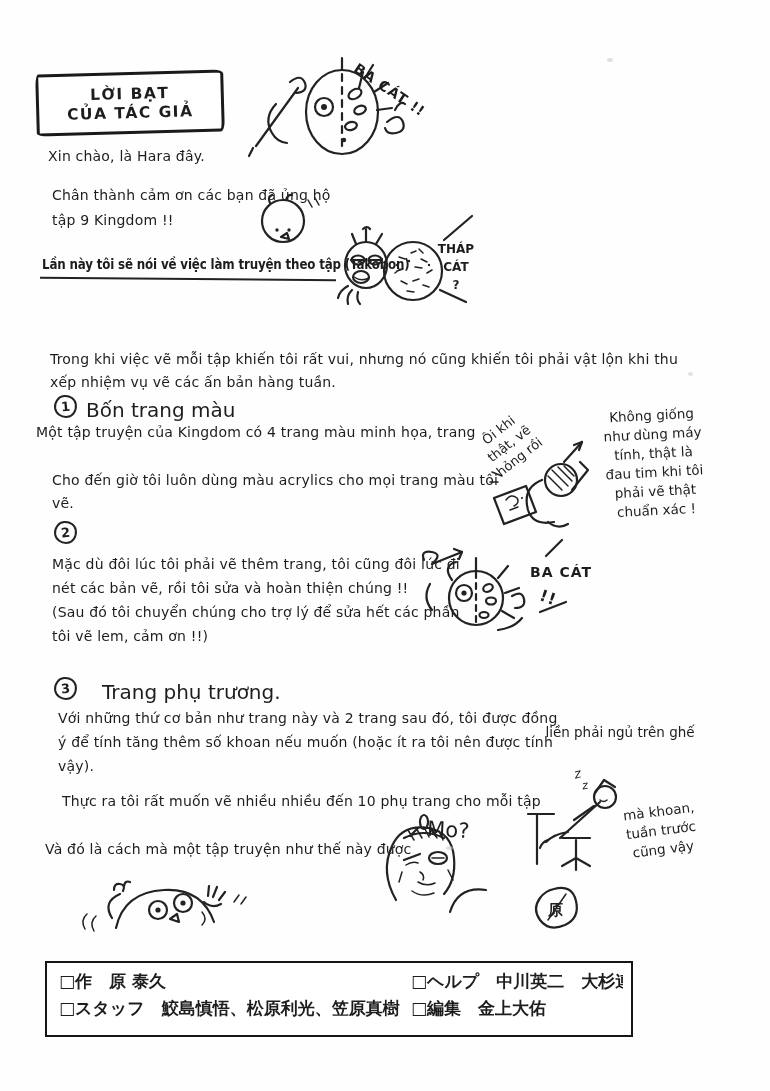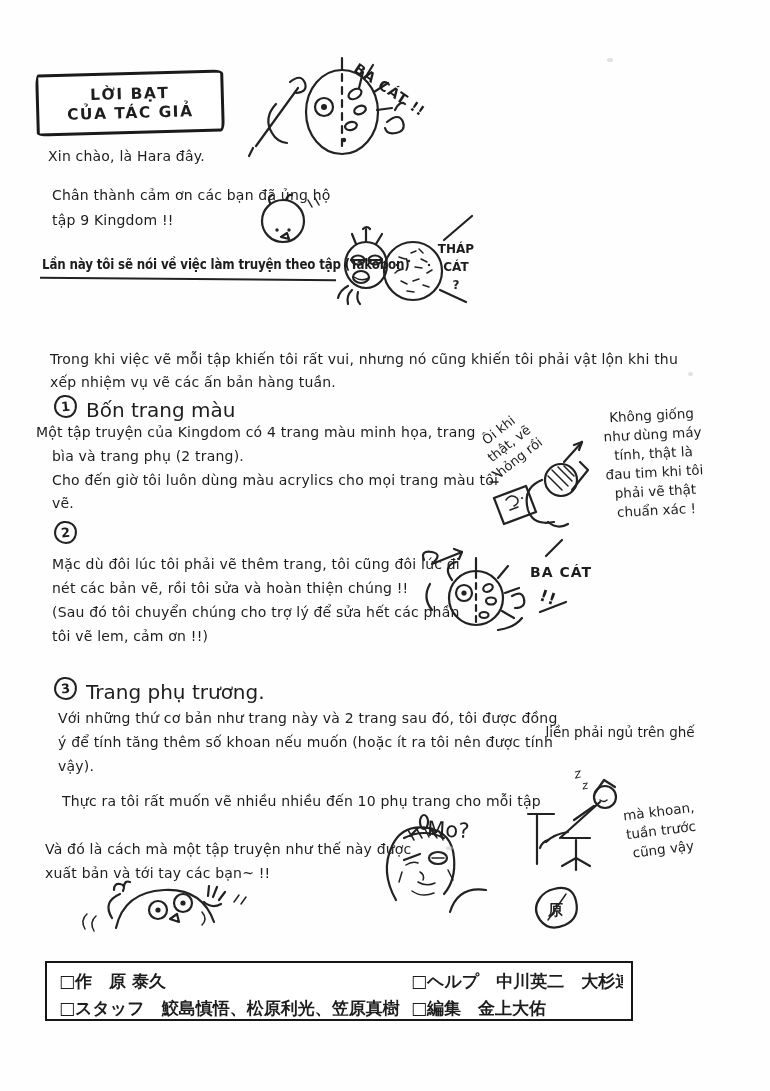--- a/index.html
+++ b/index.html
@@ -21,21 +21,21 @@
   .sectitle{position:absolute;white-space:nowrap;font-size:20px}
   .note{position:absolute;font-size:13.5px;line-height:19px;text-align:center}
   .sfx{position:absolute;white-space:nowrap;font-weight:bold;letter-spacing:1px;font-size:14px}
   .speck{position:absolute;background:#c9c9c9;border-radius:50%;opacity:.55}
   svg.doodle{position:absolute;overflow:visible}
   svg.doodle path,svg.doodle circle,svg.doodle ellipse,svg.doodle line{
         stroke:#222;stroke-width:2.2;fill:none;stroke-linecap:round;stroke-linejoin:round}
   svg.doodle .fill{fill:#222;stroke:none}
   svg.doodle .thin{stroke-width:1.5}
   svg.doodle text{fill:#222;stroke:none;font-weight:bold;font-family:"DejaVu Sans",sans-serif}
-  .credits{position:absolute;left:45px;top:961px;width:588px;height:60px;border:2.5px solid #161616;
+  .credits{position:absolute;left:45px;top:961px;width:588px;height:76px;border:2.5px solid #161616;
         background:#fff;padding:7px 8px 5px 12px;display:grid;grid-template-columns:352px 1fr;
         grid-template-rows:27px 27px;font-weight:bold;font-size:17px;white-space:nowrap}
   .credits span{overflow:hidden}
 </style>
 </head>
 <body>
 
 <div class="page">
 
   <div class="titlebox">
@@ -113,21 +113,20 @@
   </div>
 
   <div class="ln" style="left:50px;top:351px">Trong khi việc vẽ mỗi tập khiến tôi rất vui, nhưng nó cũng khiến tôi phải vật lộn khi thu</div>
   <div class="ln" style="left:50px;top:374px">xếp nhiệm vụ vẽ các ấn bản hàng tuần.</div>
 
   <div class="secnum" style="left:54px;top:395px">
     <span>1</span>
   </div>
   <div class="sectitle" style="left:86px;top:398px">Bốn trang màu</div>
   <div class="ln" style="left:36px;top:424px">Một tập truyện của Kingdom có 4 trang màu minh họa, trang</div>
-  <div class="ln" style="left:52px;top:448px">bìa và trang phụ  (2 trang).</div>
   <div class="ln" style="left:52px;top:472px">Cho đến giờ tôi luôn dùng màu acrylics cho mọi trang màu tôi</div>
   <div class="ln" style="left:52px;top:495px">vẽ.</div>
 
   <div class="note" style="left:466px;top:418px;width:86px;transform:rotate(-38deg);font-size:13px;line-height:17px">
     <div>Ôi khi</div>
     <div>thật, vẽ</div>
     <div>hỏng rồi</div>
   </div>
   <svg class="doodle" style="left:486px;top:434px" width="120" height="104" viewBox="0 0 120 104">
     <path d="M8,64 l32,-12 l10,26 l-32,12 z"></path>
@@ -180,21 +179,21 @@
   <svg class="doodle" style="left:538px;top:536px" width="44" height="92" viewBox="0 0 44 92">
     <path d="M8,20 L24,4"></path>
     <path d="M2,76 l26,-10"></path>
   </svg>
   <div class="sfx" style="left:530px;top:564px">BA CÁT</div>
   <div class="sfx" style="left:540px;top:588px;transform:rotate(20deg);font-size:16px">!!</div>
 
   <div class="secnum" style="left:54px;top:677px">
     <span>3</span>
   </div>
-  <div class="sectitle" style="left:86px;top:680px">Trang phụ trương.</div>
+  <div class="sectitle" style="left:102px;top:680px">Trang phụ trương.</div>
   <div class="ln" style="left:58px;top:710px">Với những thứ cơ bản như trang này và 2 trang sau đó, tôi được đồng</div>
   <div class="ln" style="left:58px;top:734px">ý để tính tăng thêm số khoan nếu muốn (hoặc ít ra tôi nên được tính</div>
   <div class="ln" style="left:58px;top:758px">vậy).</div>
   <div class="ln" style="left:62px;top:793px">Thực ra tôi rất muốn vẽ nhiều nhiều đến 10 phụ trang cho mỗi tập</div>
 
   <div class="note" style="left:520px;top:723px;width:200px">
     <div>liền phải ngủ trên ghế</div>
   </div>
   <div class="ln" style="left:574px;top:766px;font-size:13px;font-style:italic;transform:rotate(-14deg)">z</div>
   <div class="ln" style="left:582px;top:779px;font-size:11px;font-style:italic;transform:rotate(-10deg)">z</div>
@@ -211,21 +210,20 @@
     <path d="M24,74 q-6,2 -8,8"></path>
     <path d="M50,54 l20,-14"></path>
   </svg>
   <div class="note" style="left:616px;top:802px;width:90px;transform:rotate(-7deg)">
     <div>mà khoan,</div>
     <div>tuần trước</div>
     <div>cũng vậy</div>
   </div>
 
   <div class="ln" style="left:45px;top:841px">Và đó là cách mà một tập truyện như thế này được</div>
-  <div class="ln" style="left:45px;top:865px">xuất bản và tới tay các bạn~ !!</div>
 
   <svg class="doodle" style="left:362px;top:812px" width="130" height="108" viewBox="0 0 130 108">
     <path d="M34,88 q-16,-28 -4,-54 q10,-22 36,-18 q24,4 26,30 q2,22 -10,36"></path>
     <ellipse cx="62" cy="10" rx="4" ry="7"></ellipse>
     <path d="M56,16 l-8,8 M68,16 l6,8"></path>
     <path d="M42,26 q20,-10 40,0"></path>
     <path class="thin" d="M46,18 l6,10 M54,16 l6,10 M62,15 l5,10 M70,16 l5,10 M77,19 l4,9"></path>
     <path d="M42,48 l16,-6"></path>
     <path class="thin" d="M44,53 q6,-4 12,-2"></path>
     <ellipse cx="76" cy="46" rx="9" ry="6"></ellipse>

